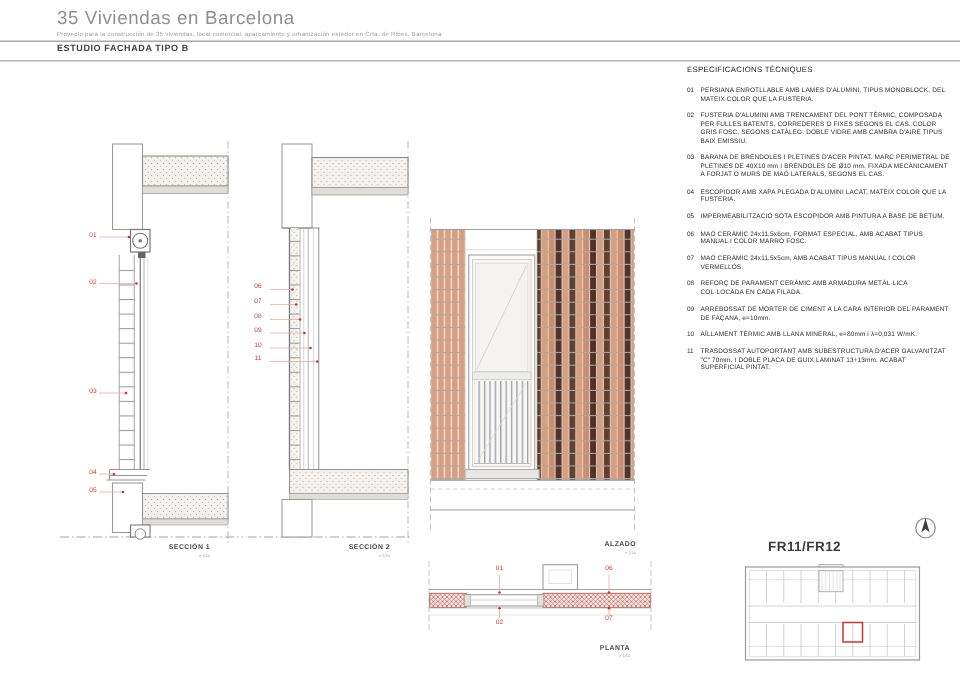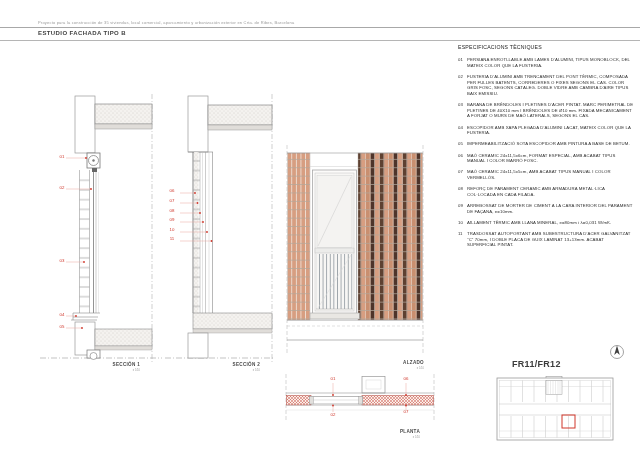--- a/index.html
+++ b/index.html
@@ -67,20 +67,21 @@
         <rect x="22.4" width="0.6" height="8.4" fill="#e8d8cc"></rect>
         <rect y="7.7" width="23" height="0.7" fill="#b3a79b"></rect>
       </pattern>
       <pattern id="planhatch" width="3" height="3" patternUnits="userSpaceOnUse">
         <rect width="3" height="3" fill="#fbeee9"></rect>
         <path d="M0,0 L3,3 M3,0 L0,3" stroke="#c4473c" stroke-width="0.45"></path>
       </pattern>
     </defs>
   </svg>
 
+  <div class="title">35 Viviendas en Barcelona</div>
   <div class="subtitle">Proyecto para la construcción de 35 viviendas, local comercial, aparcamiento y urbanización exterior en Crta. de Ribes, Barcelona</div>
   <div class="rule rule1"></div>
   <div class="study">ESTUDIO FACHADA TIPO B</div>
   <div class="rule rule2"></div>
 
   <svg class="abs" style="left:40px;top:92px" width="125" height="280" viewBox="0 0 125 280">
     <line x1="112" y1="2" x2="112" y2="272" stroke="#b0b0b0" stroke-width="0.6" stroke-dasharray="5,2,1,2"></line>
     <line x1="0" y1="266" x2="122" y2="266" stroke="#9a9a9a" stroke-width="0.6" stroke-dasharray="6,2,1,2"></line>
     <rect x="35" y="4" width="20" height="57" fill="#ffffff" stroke="#999" stroke-width="0.7"></rect>
     <rect x="55" y="12" width="57" height="20" fill="url(#stipple)" stroke="#888" stroke-width="0.7"></rect>

